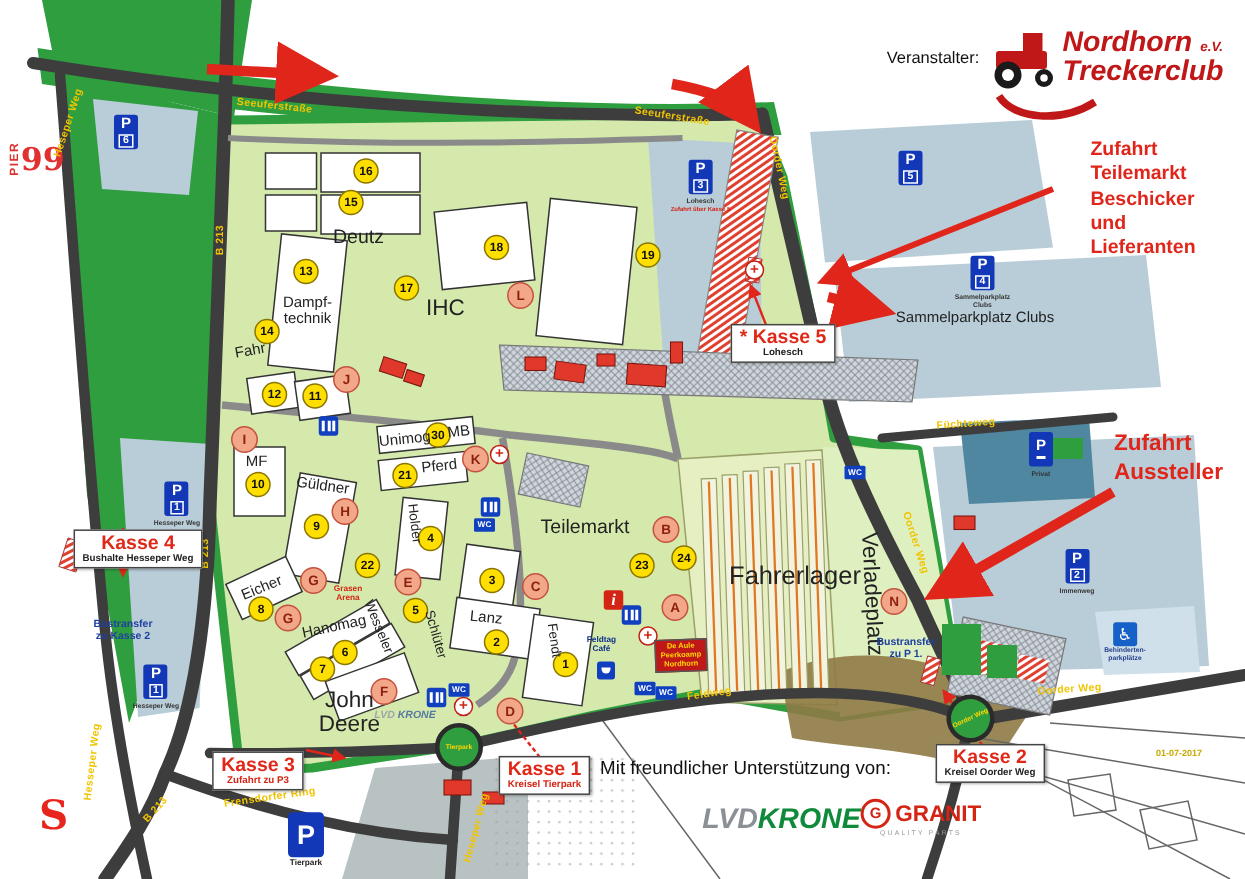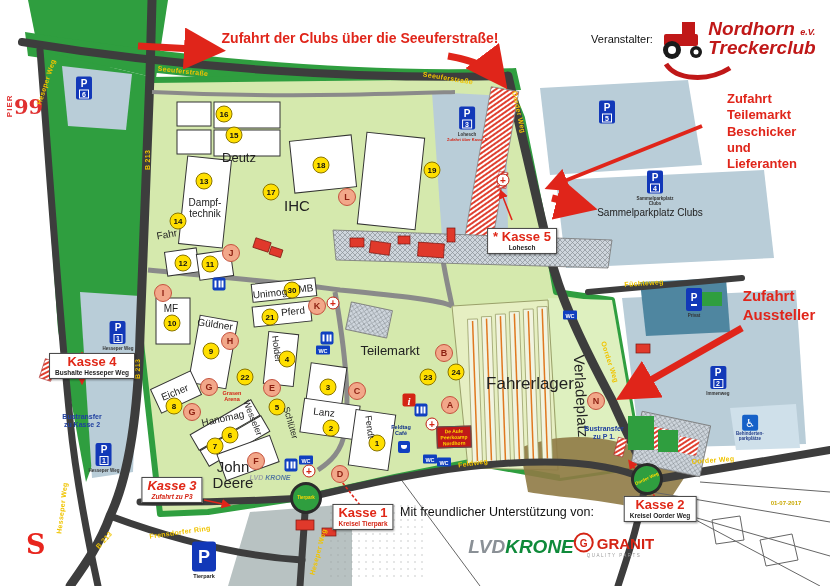--- a/index.html
+++ b/index.html
@@ -240,21 +240,20 @@
       <circle cx="40" cy="32" r="6" fill="#1a1a1a"></circle>
         <circle cx="40" cy="32" r="2.5" fill="#fff"></circle>
     </g>
   </svg>
 
   <div class="abs pier" style="left:24px;top:106px;">
     <span class="p1">PIER</span>
     <span class="p2">99</span>
   </div>
 
-  <div class="abs notice" style="left:360px;top:38px;font-size:14px;">Zufahrt der Clubs über die Seeuferstraße!</div>
 
   <div class="abs veranstalter" style="left:622px;top:39px;">Veranstalter:</div>
   <div class="abs" style="left:762px;top:38px;text-align:left;">
     <div class="org-name">
       <span>Nordhorn</span>
       <span class="org-suffix">e.V.</span>
     </div>
     <div class="org-name">Treckerclub</div>
   </div>
 
@@ -319,29 +318,29 @@
       </div>
 
     <div class="abs nm" style="left: 178px; top: 221px; transform: translate(-50%, -50%);">
         <span>14</span>
       </div>
 
     <div class="abs nm" style="left: 234px; top: 135px; transform: translate(-50%, -50%);">
         <span>15</span>
       </div>
 
-    <div class="abs nm" style="left: 224px; top: 114px; transform: translate(-50%, -50%);">
+    <div class="abs nm" style="left: 244px; top: 114px; transform: translate(-50%, -50%);">
         <span>16</span>
       </div>
 
     <div class="abs nm" style="left: 271px; top: 192px; transform: translate(-50%, -50%);">
         <span>17</span>
       </div>
 
-    <div class="abs nm" style="left: 321px; top: 165px; transform: translate(-50%, -50%);">
+    <div class="abs nm" style="left: 331px; top: 165px; transform: translate(-50%, -50%);">
         <span>18</span>
       </div>
 
     <div class="abs nm" style="left: 392px; top: 170px; transform: translate(-50%, -50%); margin-left: 40px;">
         <span>19</span>
       </div>
 
     <div class="abs nm" style="left: 292px; top: 290px; transform: translate(-50%, -50%);">
         <span>30</span>
       </div>
@@ -497,31 +496,31 @@
     <div class="abs kasse red" style="left: 363px; top: 517px; transform: translate(-50%, -50%);">
       <div class="kname">Kasse 1</div>
       <div class="ksub">Kreisel Tierpark</div>
     </div>
 
     <div class="abs kasse" style="left: 660px; top: 509px; transform: translate(-50%, -50%);">
       <div class="kname">Kasse 2</div>
       <div class="ksub">Kreisel Oorder Weg</div>
     </div>
 
-    <div class="abs kasse red" style="left: 172px; top: 490px; transform: translate(-50%, -50%); font-style: italic;">
+    <div class="abs kasse red" style="left: 172px; top: 514px; transform: translate(-50%, -50%);">
       <div class="kname">Kasse 3</div>
       <div class="ksub">Zufahrt zu P3</div>
     </div>
 
     <div class="abs kasse" style="left: 92px; top: 366px; transform: translate(-50%, -50%);">
       <div class="kname">Kasse 4</div>
       <div class="ksub">Bushalte Hesseper Weg</div>
     </div>
 
-    <div class="abs kasse" style="left: 522px; top: 241px; transform: translate(-50%, -50%);">
+    <div class="abs kasse" style="left: 522px; top: 229px; transform: translate(-50%, -50%);">
       <div class="kname">* Kasse 5</div>
       <div class="ksub">Lohesch</div>
     </div>
   </div>
   <div>
     <div class="abs psign" style="left: 84px; top: 88px; transform: translate(-50%, -50%);">
       <div class="pbox">
         <span class="pp">P</span>
           <span class="pn">6</span>
       </div>

